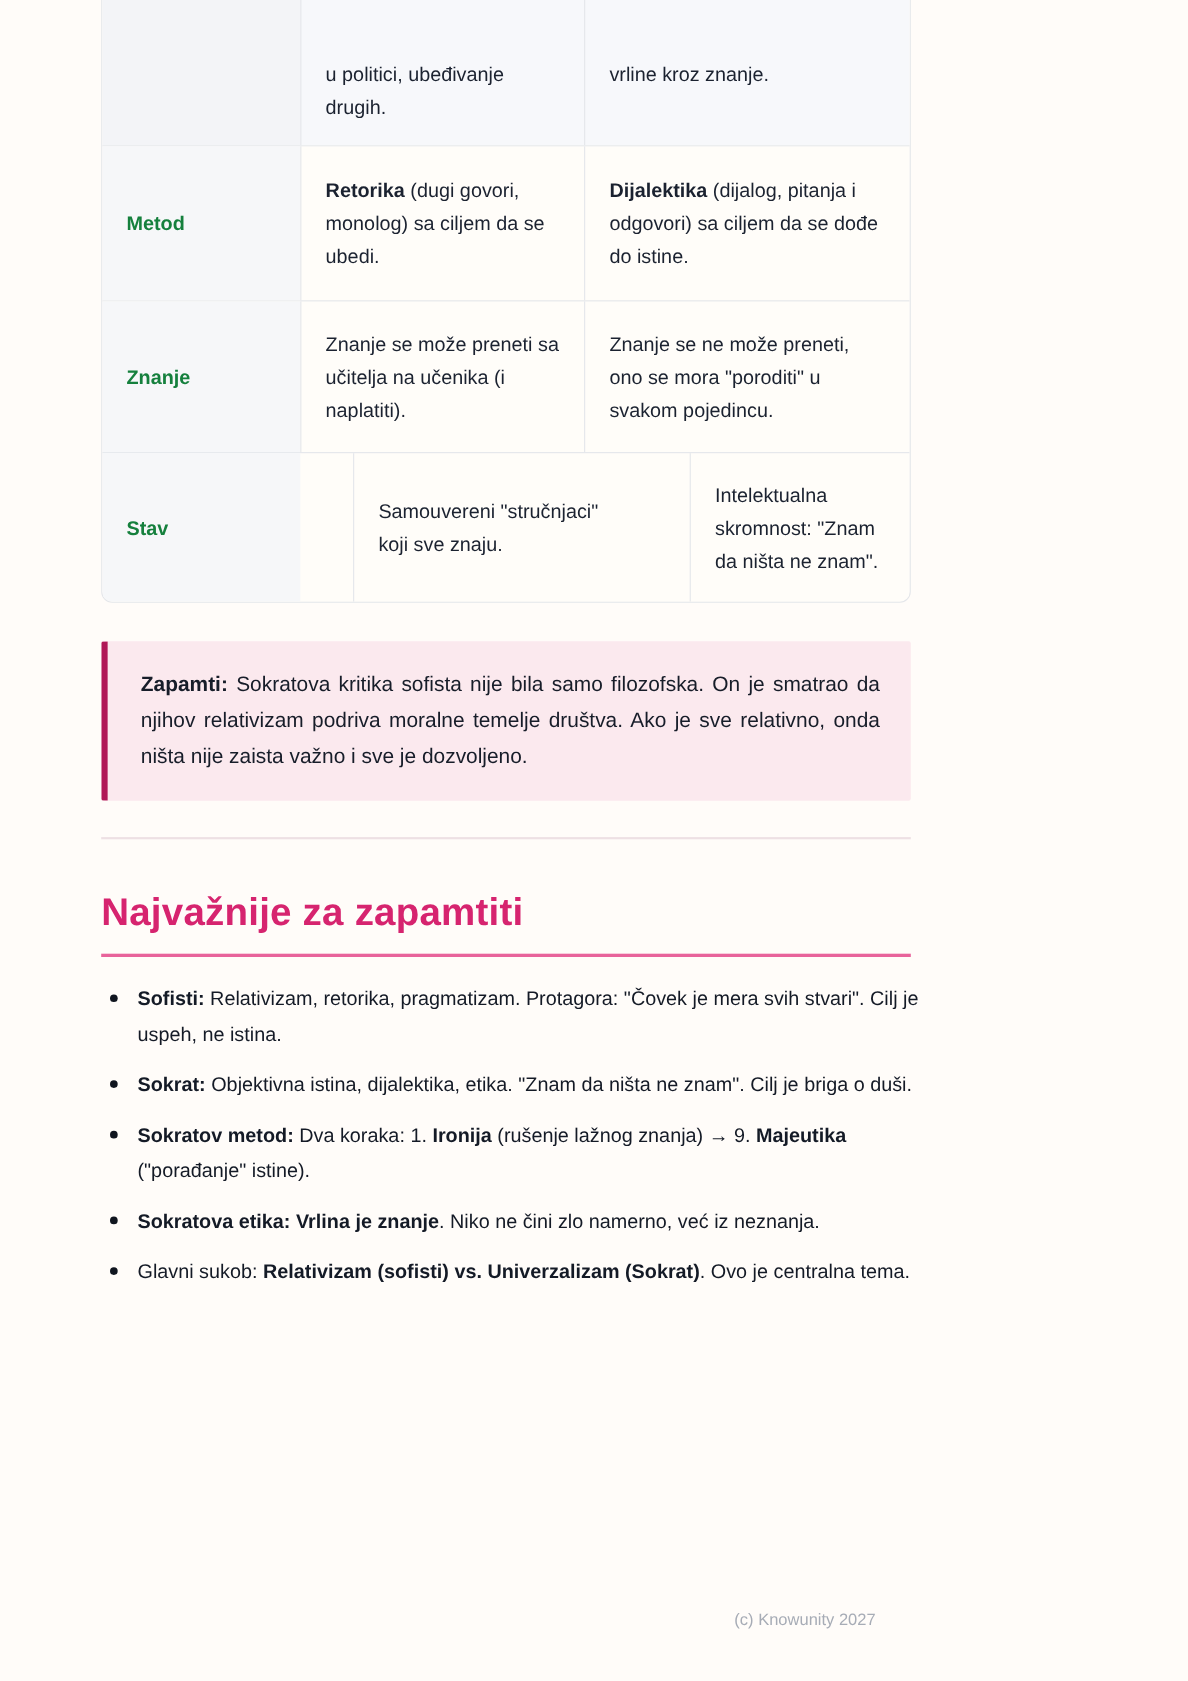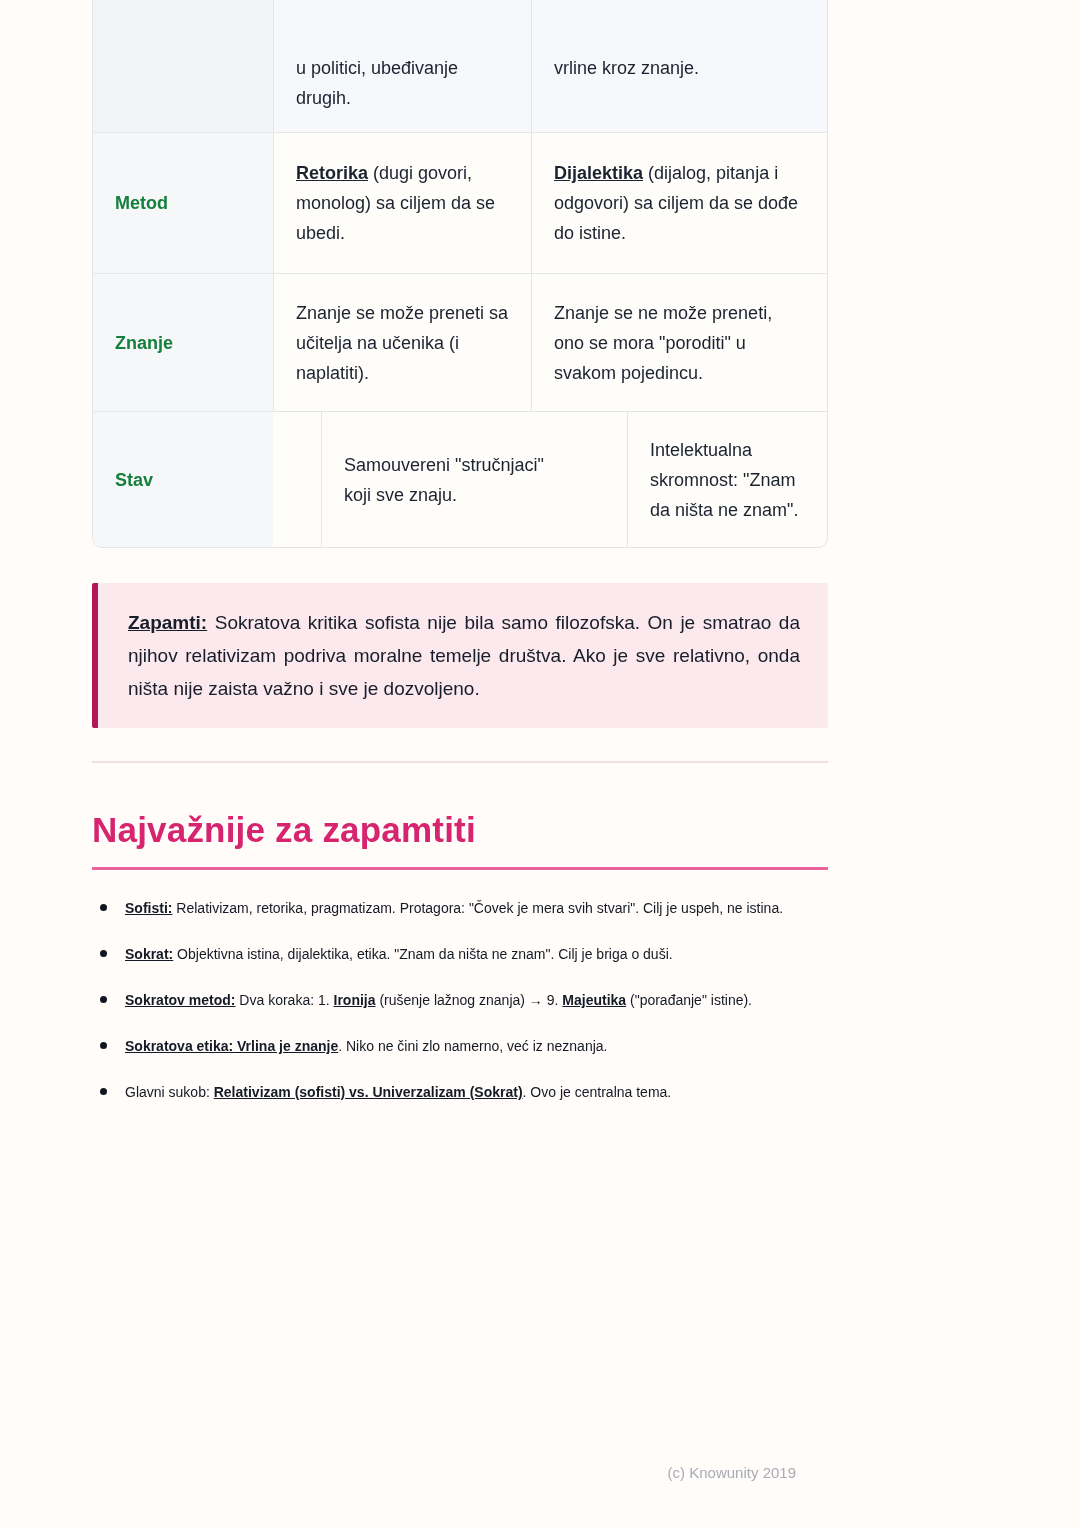--- a/index.html
+++ b/index.html
@@ -3,21 +3,21 @@
 <meta charset="utf-8">
 <style>
   * { margin:0; padding:0; box-sizing:border-box; }
   html,body { background:#fffcf9; }
   .page {
     position:relative; width:864px; height:1528px; overflow:hidden;
     background:var(--page-bg, #fffcf9);
     font-family:"Liberation Sans", sans-serif;
     color:#1b2230;
   }
-  .bold { font-weight:700;text-decoration:underline; }
+  .bold { font-weight:700; }
 
   
   .margin-strip {
     position:absolute; left:973px; top:45px; width:59px; height:1276px;
     background:var(--margin-strip, #fdedf0);
     border-left:5px solid var(--margin-line, #d8607e);
   }
 
   
   .ntable {
@@ -69,21 +69,21 @@
     position:absolute; left:92px; top:867px; width:736px; height:3px;
     background:var(--rule-pink, #e8639b);
   }
 
   .bullets {
     position:absolute; left:92px; top:892px; width:746px;
     list-style:none;
   }
   .bullets li {
     position:relative; padding-left:33px; margin-bottom:14px;
-    font-size:14px; line-height:32px; color:#141a26;
+    font-size:18px; line-height:32px; color:#141a26;
   }
   .bullets li::before {
     content:""; position:absolute; left:8px; top:12px;
     width:7px; height:7px; border-radius:50%; background:#10151f;
   }
 
   .footer {
     position:absolute; top:1464px; right:68px;
     font-size:15px; color:#a7acb6;
   }
@@ -165,15 +165,15 @@
       <span><span class="bold">Sokratov metod:</span><span> Dva koraka: 1. </span><span class="bold">Ironija</span><span> (rušenje lažnog znanja) → 9. </span><span class="bold">Majeutika</span><span> ("porađanje" istine).</span></span>
     </li>
     <li>
       <span><span class="bold">Sokratova etika: Vrlina je znanje</span><span>. Niko ne čini zlo namerno, već iz neznanja.</span></span>
     </li>
     <li>
       <span><span>Glavni sukob: </span><span class="bold">Relativizam (sofisti) vs. Univerzalizam (Sokrat)</span><span>. Ovo je centralna tema.</span></span>
     </li>
   </ul>
 
-  <div class="footer">(c) Knowunity 2019</div>
+  <div class="footer">(c) Knowunity 2027</div>
 
 </div>
 
 </body></html>

